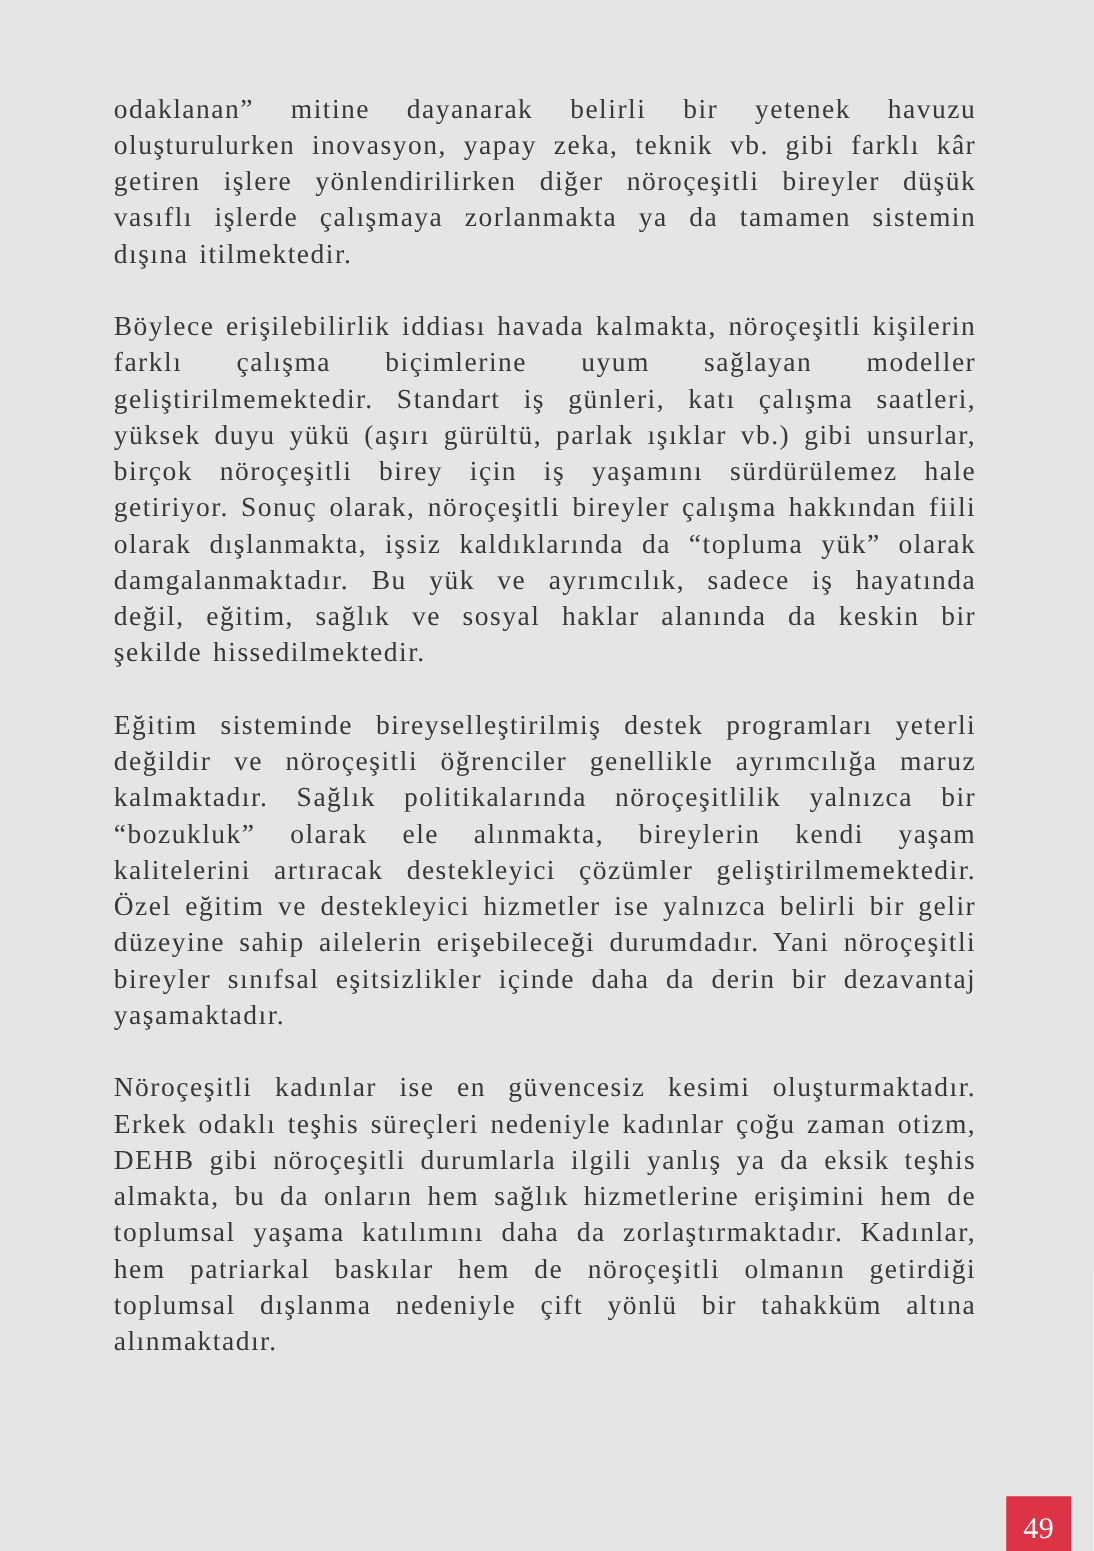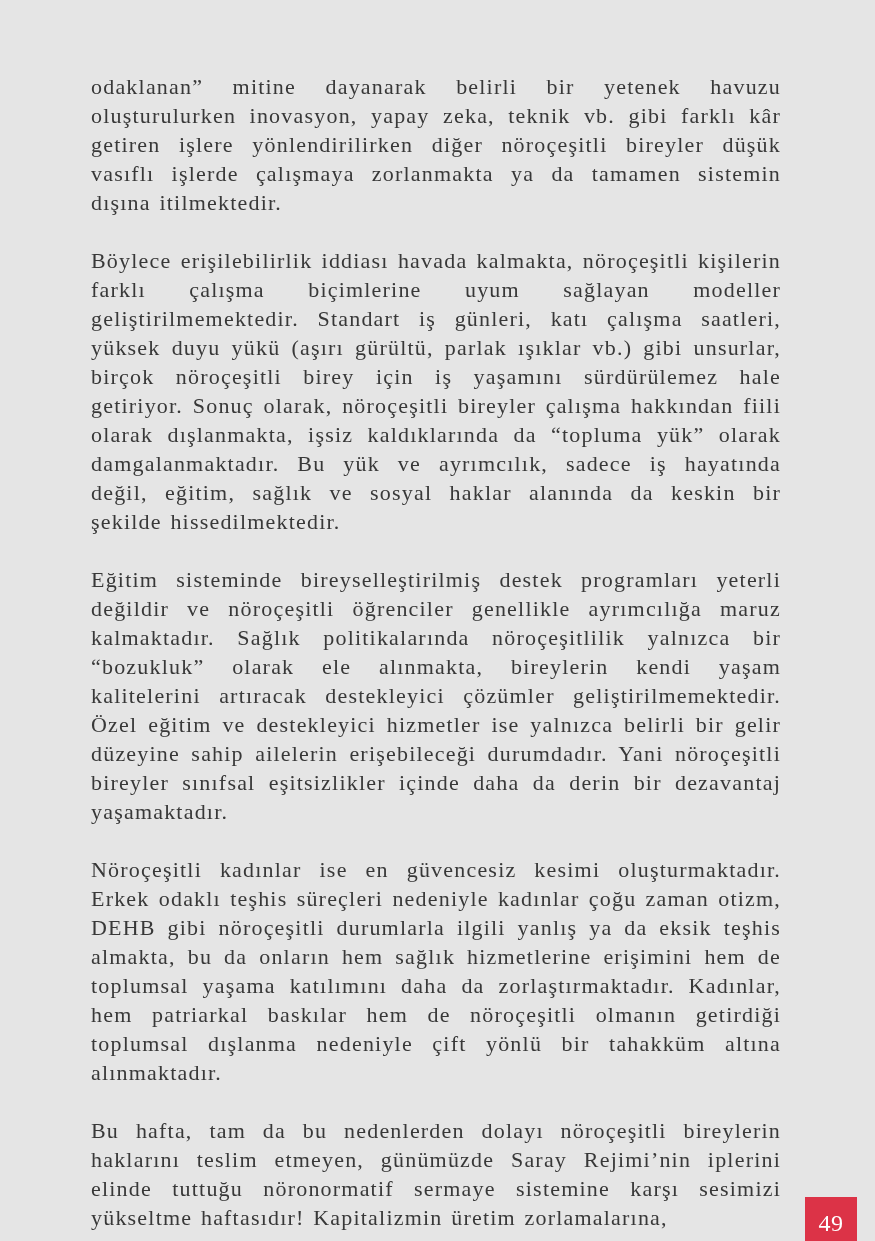--- a/index.html
+++ b/index.html
@@ -48,18 +48,17 @@
 </style>
 </head>
 <body>
 
 <div class="page">
   <div class="text-block">
     <p>odaklanan” mitine dayanarak belirli bir yetenek havuzu oluşturulurken inovasyon, yapay zeka, teknik vb. gibi farklı kâr getiren işlere yönlendirilirken diğer nöroçeşitli bireyler düşük vasıflı işlerde çalışmaya zorlanmakta ya da tamamen sistemin dışına itilmektedir.</p>
     <p>Böylece erişilebilirlik iddiası havada kalmakta, nöroçeşitli kişilerin farklı çalışma biçimlerine uyum sağlayan modeller geliştirilmemektedir. Standart iş günleri, katı çalışma saatleri, yüksek duyu yükü (aşırı gürültü, parlak ışıklar vb.) gibi unsurlar, birçok nöroçeşitli birey için iş yaşamını sürdürülemez hale getiriyor. Sonuç olarak, nöroçeşitli bireyler çalışma hakkından fiili olarak dışlanmakta, işsiz kaldıklarında da “topluma yük” olarak damgalanmaktadır. Bu yük ve ayrımcılık, sadece iş hayatında değil, eğitim, sağlık ve sosyal haklar alanında da keskin bir şekilde hissedilmektedir.</p>
     <p>Eğitim sisteminde bireyselleştirilmiş destek programları yeterli değildir ve nöroçeşitli öğrenciler genellikle ayrımcılığa maruz kalmaktadır. Sağlık politikalarında nöroçeşitlilik yalnızca bir “bozukluk” olarak ele alınmakta, bireylerin kendi yaşam kalitelerini artıracak destekleyici çözümler geliştirilmemektedir. Özel eğitim ve destekleyici hizmetler ise yalnızca belirli bir gelir düzeyine sahip ailelerin erişebileceği durumdadır. Yani nöroçeşitli bireyler sınıfsal eşitsizlikler içinde daha da derin bir dezavantaj yaşamaktadır.</p>
     <p>Nöroçeşitli kadınlar ise en güvencesiz kesimi oluşturmaktadır. Erkek odaklı teşhis süreçleri nedeniyle kadınlar çoğu zaman otizm, DEHB gibi nöroçeşitli durumlarla ilgili yanlış ya da eksik teşhis almakta, bu da onların hem sağlık hizmetlerine erişimini hem de toplumsal yaşama katılımını daha da zorlaştırmaktadır. Kadınlar, hem patriarkal baskılar hem de nöroçeşitli olmanın getirdiği toplumsal dışlanma nedeniyle çift yönlü bir tahakküm altına alınmaktadır.</p>
-    <p>Bu hafta, tam da bu nedenlerden dolayı nöroçeşitli bireylerin haklarını teslim etmeyen, günümüzde Saray Rejimi’nin iplerini elinde tuttuğu nöronormatif sermaye sistemine karşı sesimizi yükseltme haftasıdır! Kapitalizmin üretim zorlamalarına,</p>
   </div>
   <div class="page-number-badge">
     <span>49</span>
   </div>
 </div>
 
 </body></html>

